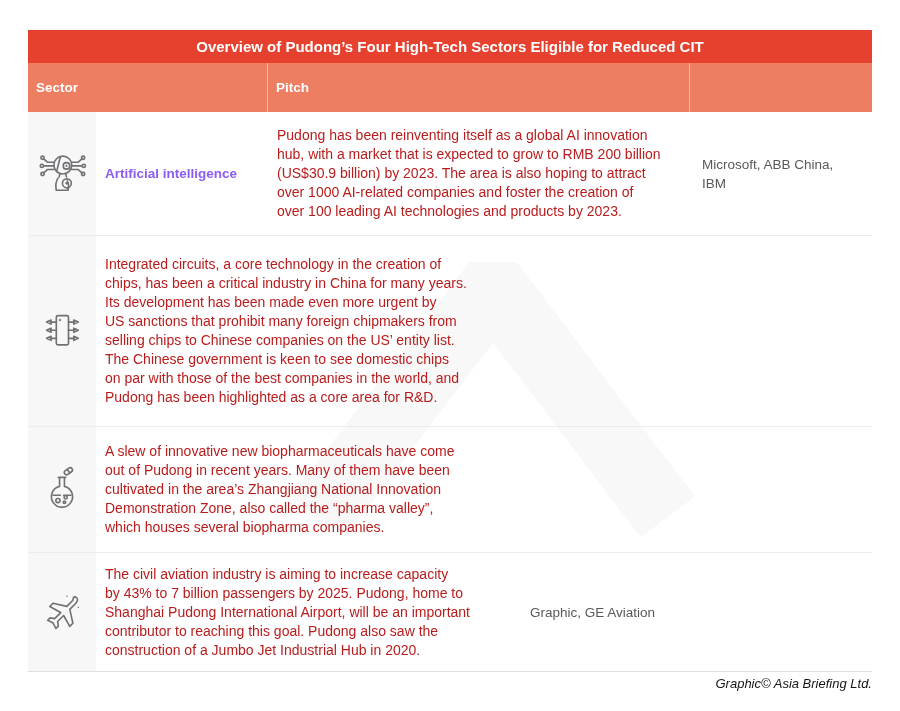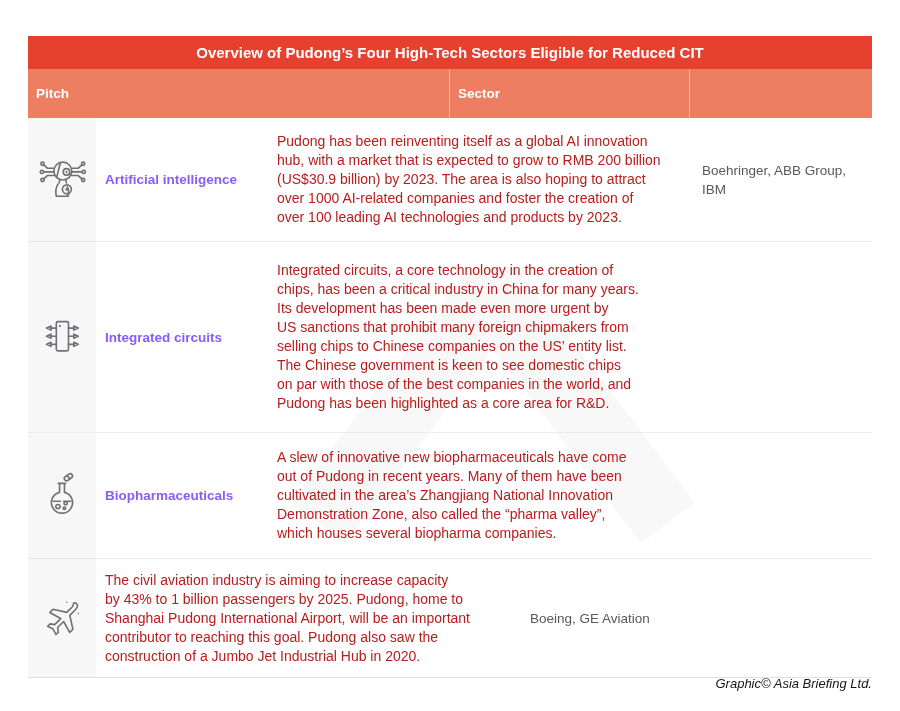--- a/index.html
+++ b/index.html
@@ -1,18 +1,18 @@
 <!DOCTYPE html>
 <html><head>
 <meta charset="utf-8">
 <style>
   html,body{margin:0;padding:0;background:#ffffff;}
   .page{position:relative;width:900px;height:711px;background:#fff;font-family:"Liberation Sans",sans-serif;overflow:hidden;}
   .tablewrap{position:absolute;left:28px;top:30px;width:844px;}
-  .titlebar{height:33px;background:#E6402F;color:#fff;font-weight:bold;font-size:15px;display:flex;align-items:center;justify-content:center;margin-top:6px;}
+  .titlebar{height:33px;background:#E6402F;color:#fff;font-weight:bold;font-size:15px;display:flex;align-items:center;justify-content:center;}
   .header-row{height:49px;background:#EE7E62;display:flex;color:#fff;font-weight:bold;font-size:13.5px;}
   .hcell{display:flex;align-items:center;padding-left:8px;box-sizing:border-box;}
   .h-sector{width:240px;border-right:1px solid rgba(255,255,255,0.45);}
   .h-pitch{width:422px;border-right:1px solid rgba(255,255,255,0.45);}
   .h-companies{width:182px;white-space:pre-line;line-height:1.35;padding-left:10px;}
   .tbody{position:relative;background:#fff;}
   .row{display:flex;border-bottom:1px solid #ECECEC;position:relative;z-index:1;}
   .row.r1{height:123px;}
   .row.r2{height:190px;}
   .row.r3{height:125px;}
@@ -28,22 +28,22 @@
 </style>
 </head>
 <body>
 
 <div class="page">
   <div class="tablewrap">
 
     <div class="titlebar">Overview of Pudong’s Four High-Tech Sectors Eligible for Reduced CIT</div>
 
     <div class="header-row">
+      <div class="hcell h-sector">Sector</div>
       <div class="hcell h-pitch">Pitch</div>
-      <div class="hcell h-sector">Sector</div>
     </div>
 
     <div class="tbody">
 
       <svg class="watermark" width="420" height="280" viewBox="0 0 420 280">
         <polyline points="35,255 210,25 385,255" fill="none" stroke="rgba(0,0,0,0.028)" stroke-width="68" stroke-linejoin="miter"></polyline>
         <polyline points="150,255 210,175 270,255" fill="none" stroke="rgba(255,255,255,0.9)" stroke-width="30"></polyline>
       </svg>
 
       <div class="row r1">
@@ -71,21 +71,21 @@
             <circle cx="38" cy="43.5" r="5.5"></circle>
             <circle class="fillgray" cx="38" cy="43.5" r="1.8"></circle>
           </svg>
         </div>
         <div class="sector-cell">Artificial intelligence</div>
         <div class="pitch-cell">Pudong has been reinventing itself as a global AI innovation
 hub, with a market that is expected to grow to RMB 200 billion
 (US$30.9 billion) by 2023. The area is also hoping to attract
 over 1000 AI-related companies and foster the creation of
 over 100 leading AI technologies and products by 2023.</div>
-        <div class="companies-cell">Boehringer, ABB Group,
+        <div class="companies-cell">Microsoft, ABB China,
 IBM</div>
       </div>
 
       <div class="row r2">
         <div class="icon-cell">
           <svg class="icon" width="52" height="52" viewBox="0 0 64 64">
             <rect x="25" y="13" width="15" height="36" rx="2"></rect>
             <circle class="fillgray" cx="29.5" cy="18.5" r="1.4"></circle>
             <path d="M25 21 H18.5"></path>
               <path d="M18.5 18.5 L13 21 L18.5 23.5 Z"></path>
@@ -94,21 +94,20 @@
             <path d="M25 41 H18.5"></path>
               <path d="M18.5 38.5 L13 41 L18.5 43.5 Z"></path>
             <path d="M40 21 H46.5"></path>
               <path d="M46.5 18.5 L52 21 L46.5 23.5 Z"></path>
             <path d="M40 31 H46.5"></path>
               <path d="M46.5 28.5 L52 31 L46.5 33.5 Z"></path>
             <path d="M40 41 H46.5"></path>
               <path d="M46.5 38.5 L52 41 L46.5 43.5 Z"></path>
           </svg>
         </div>
-        <div class="sector-cell">Integrated circuits</div>
         <div class="pitch-cell">Integrated circuits, a core technology in the creation of
 chips, has been a critical industry in China for many years.
 Its development has been made even more urgent by
 US sanctions that prohibit many foreign chipmakers from
 selling chips to Chinese companies on the US’ entity list.
 The Chinese government is keen to see domestic chips
 on par with those of the best companies in the world, and
 Pudong has been highlighted as a core area for R&amp;D.</div>
       </div>
 
@@ -121,41 +120,40 @@
               <path d="M34 38.5 H43"></path>
             <circle cx="27" cy="45" r="2.6"></circle>
             <circle cx="35" cy="47" r="1.5"></circle>
             <circle cx="36.5" cy="41" r="2"></circle>
             <g transform="rotate(-35 40 9)">
               <rect x="34.5" y="6" width="11" height="5.6" rx="2.8"></rect>
               <path d="M40 6 V11.6"></path>
             </g>
           </svg>
         </div>
-        <div class="sector-cell">Biopharmaceuticals</div>
         <div class="pitch-cell">A slew of innovative new biopharmaceuticals have come
 out of Pudong in recent years. Many of them have been
 cultivated in the area’s Zhangjiang National Innovation
 Demonstration Zone, also called the “pharma valley”,
 which houses several biopharma companies.</div>
       </div>
 
       <div class="row r4">
         <div class="icon-cell">
           <svg class="icon" width="52" height="52" viewBox="0 0 64 64">
             <path d="M46.5 13.5 c2.5 -0.8 5.3 2 4.5 4.5 l-2.2 3.6 -7.2 7.2 3.8 17 -3.9 3.9 -7.5 -13.4 -7.4 7.4 0.9 5.6 -3 3 -3.4 -6.7 -6.7 -3.4 3 -3 5.6 0.9 7.4 -7.4 -13.4 -7.5 3.9 -3.9 17 3.8 7.2 -7.2 z"></path>
             <circle class="fillgray" cx="38" cy="12.5" r="0.9"></circle>
             <circle class="fillgray" cx="52" cy="26.5" r="0.9"></circle>
           </svg>
         </div>
         <div class="pitch-cell">The civil aviation industry is aiming to increase capacity
-by 43% to 1 billion passengers by 2025. Pudong, home to
+by 43% to 7 billion passengers by 2025. Pudong, home to
 Shanghai Pudong International Airport, will be an important
 contributor to reaching this goal. Pudong also saw the
 construction of a Jumbo Jet Industrial Hub in 2020.</div>
-        <div class="companies-cell">Boeing, GE Aviation</div>
+        <div class="companies-cell">Graphic, GE Aviation</div>
       </div>
 
     </div>
   </div>
 
   <div class="footer">Graphic© Asia Briefing Ltd.</div>
 </div>
 
 </body></html>

